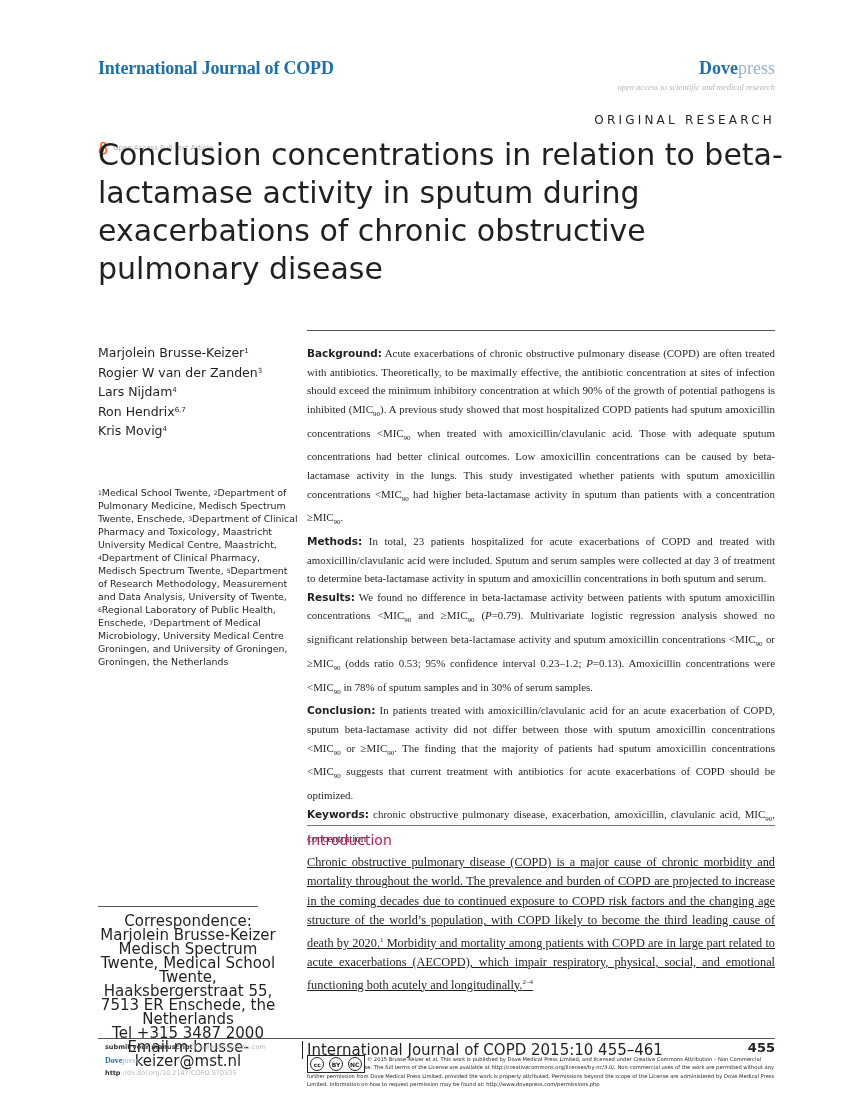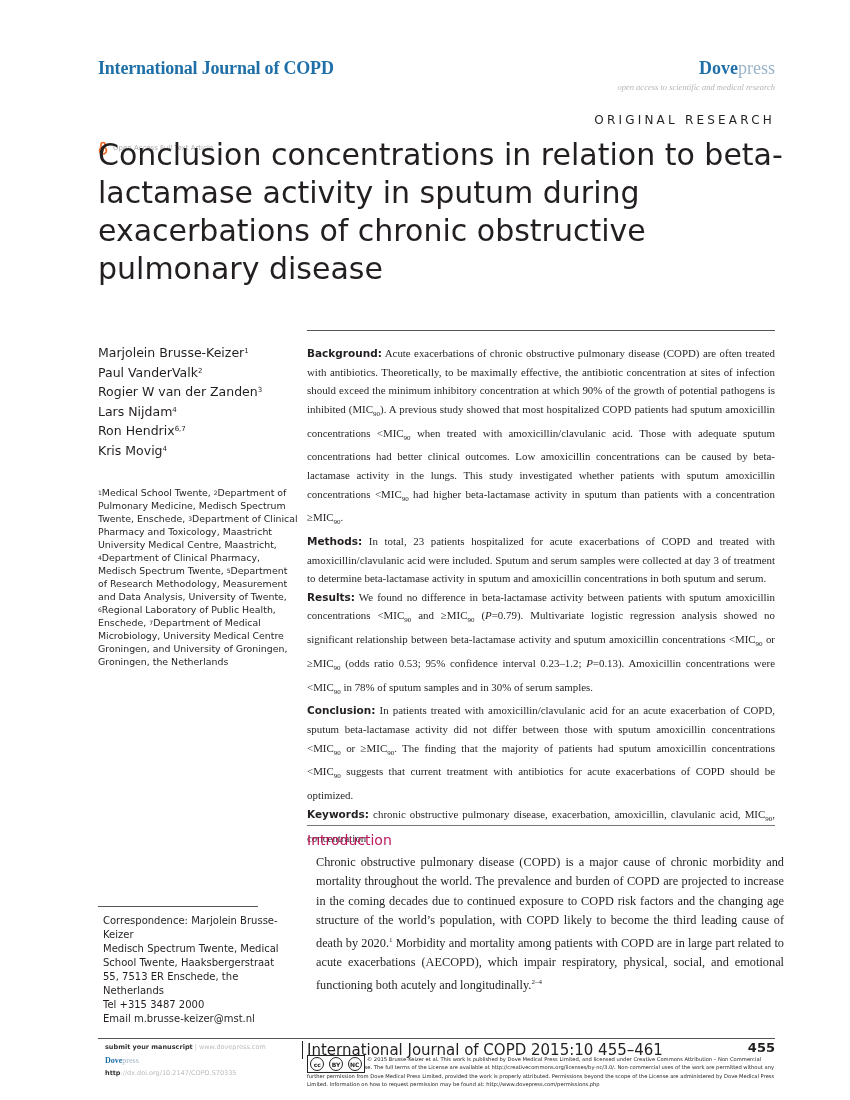--- a/index.html
+++ b/index.html
@@ -27,25 +27,25 @@
   #affiliations { left:98px; top:486px; width:200px; font-size:9.4px; line-height:13px; }
   #affiliations sup { font-size:6px; vertical-align:top; }
 
   #abstract { left:307px; top:344px; width:468px; font-size:10.9px; line-height:18.6px; text-align:justify; }
   #abstract p { margin:0; }
   #abstract .lbl { font-family:"DejaVu Sans","Liberation Sans",sans-serif; font-weight:bold; font-size:10.5px; }
   #abstract sub { font-size:7px; }
 
   #intro-rule { left:307px; top:825px; width:468px; height:1px; background:#777; }
   #intro-heading { left:307px; top:832px; font-size:14px; font-weight:normal; color:#be185d; }
-  #intro-text { left:316px; top:853px; width:468px; font-size:12.3px; line-height:19.4px; text-align:justify; }
+  #intro-text { left:307px; top:853px; width:468px; font-size:12.3px; line-height:19.4px; text-align:justify;text-decoration:underline; }
   #intro-text sup { font-size:7px; }
 
   #corr-rule { left:98px; top:906px; width:160px; height:1px; background:#555; }
-  #correspondence { left:103px; top:914px; width:190px; font-size:10px; line-height:14px; }
+  #correspondence { left:93px; top:914px; width:190px; font-size:15px; line-height:14px;text-align:center; }
 
   #footer-rule { left:98px; top:1038px; width:677px; height:1px; background:#555; }
   #footer-left { left:98px; top:1041px; width:200px; font-size:6.5px; line-height:13px;margin-left:7px; }
   #footer-left .submit { font-weight:bold; color:#333; }
   #footer-left .submit-url { color:#bbb; }
   #footer-left .dove-small { font-weight:bold; color:#1f6fa8; font-size:8px; }
   #footer-left .dove-small .press { color:#a0b6c8; font-weight:normal; }
   #footer-left .doi-label { color:#333; font-weight:bold; }
   #footer-left .doi { color:#bbb; }
 
@@ -74,21 +74,20 @@
 </div>
 
 <div class="abs sans" id="article-type">ORIGINAL RESEARCH</div>
 
 <div class="abs sans" id="article-title">Conclusion concentrations in relation to beta-lactamase activity in sputum during exacerbations of chronic obstructive pulmonary disease</div>
 
 <div class="abs" id="abstract-top-rule"></div>
 
 <div class="abs sans" id="authors">
   <div><span>Marjolein Brusse-Keizer</span><sup>1</sup></div>
-  <div><span>Paul VanderValk</span><sup>2</sup></div>
   <div><span>Rogier W van der Zanden</span><sup>3</sup></div>
   <div><span>Lars Nijdam</span><sup>4</sup></div>
   <div><span>Ron Hendrix</span><sup>6,7</sup></div>
   <div><span>Kris Movig</span><sup>4</sup></div>
 </div>
 
 <div class="abs sans" id="affiliations"><sup>1</sup><span>Medical School Twente, </span><sup>2</sup><span>Department of Pulmonary Medicine, Medisch Spectrum Twente, Enschede, </span><sup>3</sup><span>Department of Clinical Pharmacy and Toxicology, Maastricht University Medical Centre, Maastricht, </span><sup>4</sup><span>Department of Clinical Pharmacy, Medisch Spectrum Twente, </span><sup>5</sup><span>Department of Research Methodology, Measurement and Data Analysis, University of Twente, </span><sup>6</sup><span>Regional Laboratory of Public Health, Enschede, </span><sup>7</sup><span>Department of Medical Microbiology, University Medical Centre Groningen, and University of Groningen, Groningen, the Netherlands</span></div>
 
 <div class="abs serif" id="abstract">
   <p><span class="lbl">Background:</span><span> Acute exacerbations of chronic obstructive pulmonary disease (COPD) are often treated with antibiotics. Theoretically, to be maximally effective, the antibiotic concentration at sites of infection should exceed the minimum inhibitory concentration at which 90% of the growth of potential pathogens is inhibited (MIC</span><sub>90</sub><span>). A previous study showed that most hospitalized COPD patients had sputum amoxicillin concentrations &lt;MIC</span><sub>90</sub><span> when treated with amoxicillin/clavulanic acid. Those with adequate sputum concentrations had better clinical outcomes. Low amoxicillin concentrations can be caused by beta-lactamase activity in the lungs. This study investigated whether patients with sputum amoxicillin concentrations &lt;MIC</span><sub>90</sub><span> had higher beta-lactamase activity in sputum than patients with a concentration ≥MIC</span><sub>90</sub><span>.</span></p>

